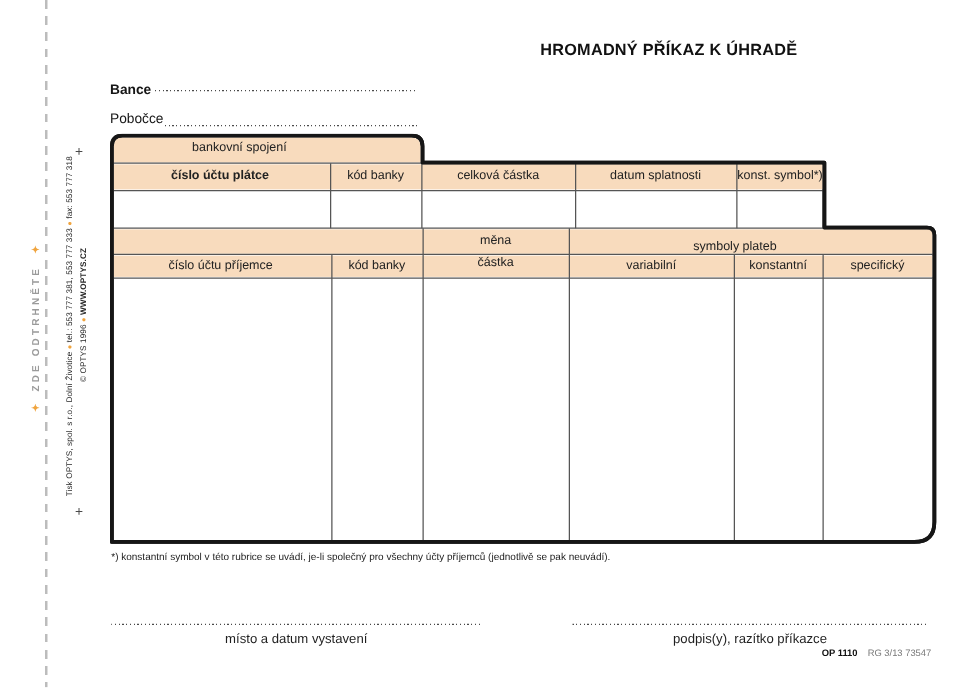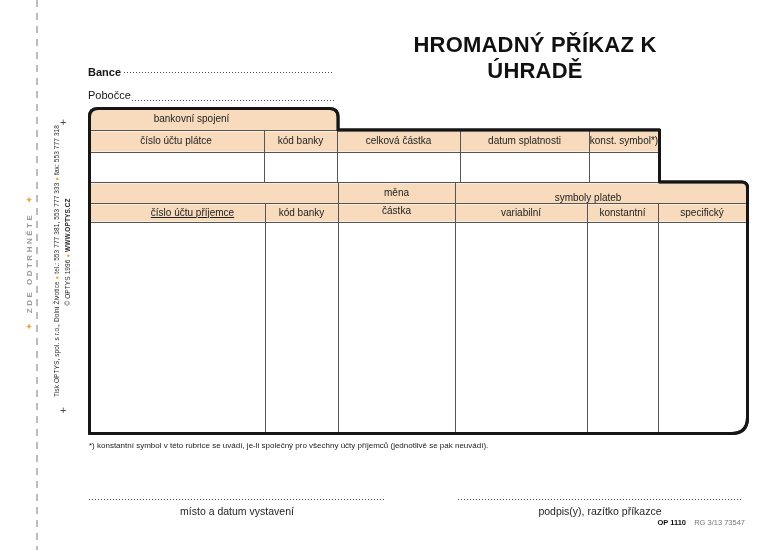--- a/index.html
+++ b/index.html
@@ -27,21 +27,21 @@
     font-size:8px;letter-spacing:2.5px;color:var(--muted-grey);font-weight:700;
   }
   .tearoff .mark{color:var(--accent-orange);letter-spacing:0;font-size:8px;}
   .printline{font-size:6.5px;color:#2a2a2a;letter-spacing:.1px;}
   .printline .dot{color:var(--accent-orange);font-size:6px;}
   .printline .bold{font-weight:700;}
   .regmark{position:absolute;font-size:11px;color:#4a4a4a;font-weight:400;}
   
   .title{
     position:absolute;left:370px;top:32px;width:330px;text-align:center;
-    font-size:22px;font-weight:700;letter-spacing:.2px;color:#111;
+    font-size:13px;font-weight:700;letter-spacing:.2px;color:#111;
   }
   .addr-label{position:absolute;font-size:11px;color:#161616;}
   .dotline{
     position:absolute;height:2px;
     background:repeating-linear-gradient(90deg,#4a4a4a 0 1px,transparent 1px 3px);
     background-size:auto 1.4px;background-repeat:repeat-x;background-position:bottom;
   }
   .dotline.thin{height:1.4px;}
   
   .tablewrap{position:absolute;left:88px;top:107px;width:662px;height:332px;}
@@ -123,31 +123,31 @@
       <line class="thin" x1="177.5" y1="96.5" x2="177.5" y2="325.5"></line>
       <line class="thin" x1="250.5" y1="75.5" x2="250.5" y2="325.5"></line>
       <line class="thin" x1="367.5" y1="75.5" x2="367.5" y2="325.5"></line>
       <line class="thin" x1="499.5" y1="96.5" x2="499.5" y2="325.5"></line>
       <line class="thin" x1="570.5" y1="96.5" x2="570.5" y2="325.5"></line>
 
       <path class="outline2" d="M 1.5,326.5 L 1.5,10 Q 1.5,1.5 10,1.5 L 241.5,1.5 Q 250,1.5 250,10 L 250,23 L 571.5,23 L 571.5,75 L 653.5,75 Q 659.5,75 659.5,81 L 659.5,310.5 Q 659.5,326.5 643.5,326.5 Z"></path>
     </svg>
 
     <div class="cell" style="left:0;top:1px;width:207px;height:22px;">bankovní spojení</div>
-    <div class="cell" style="left:0;top:23px;width:176px;height:22px;">číslo účtu plátce</div>
+    <div class="cell" style="left:0;top:23px;width:176px;height:22px;font-weight:bold;">číslo účtu plátce</div>
     <div class="cell" style="left:176px;top:23px;width:73px;height:22px;">kód banky</div>
     <div class="cell" style="left:372px;top:23px;width:129px;height:22px;">datum splatnosti</div>
     <div class="cell" style="left:249px;top:23px;width:123px;height:22px;">celková částka</div>
     <div class="cell" style="left:501px;top:23px;width:70px;height:22px;">konst. symbol*)</div>
     <div style="position:absolute;left:2px;top:46px;width:568px;height:29px;"></div>
 
     <div class="cell" style="left:250px;top:75px;width:117px;height:21px;">měna</div>
     <div class="cell" style="left:367px;top:80px;width:266px;height:21px;">symboly plateb</div>
 
-    <div class="cell" style="left:16px;top:96px;width:177px;height:19px;text-decoration:underline;">číslo účtu příjemce</div>
+    <div class="cell" style="left:0;top:96px;width:177px;height:19px;">číslo účtu příjemce</div>
     <div class="cell" style="left:177px;top:96px;width:73px;height:19px;">kód banky</div>
     <div class="cell" style="left:250px;top:96px;width:117px;height:15px;">částka</div>
     <div class="cell" style="left:367px;top:96px;width:132px;height:19px;">variabilní</div>
     <div class="cell" style="left:499px;top:96px;width:71px;height:19px;">konstantní</div>
     <div class="cell" style="left:570px;top:96px;width:88px;height:19px;">specifický</div>
     <div style="position:absolute;left:2px;top:116px;width:656px;height:209px;"></div>
   </div>
 
   <div class="footnote">*) konstantní symbol v této rubrice se uvádí, je-li společný pro všechny účty příjemců (jednotlivě se pak neuvádí).</div>
 

